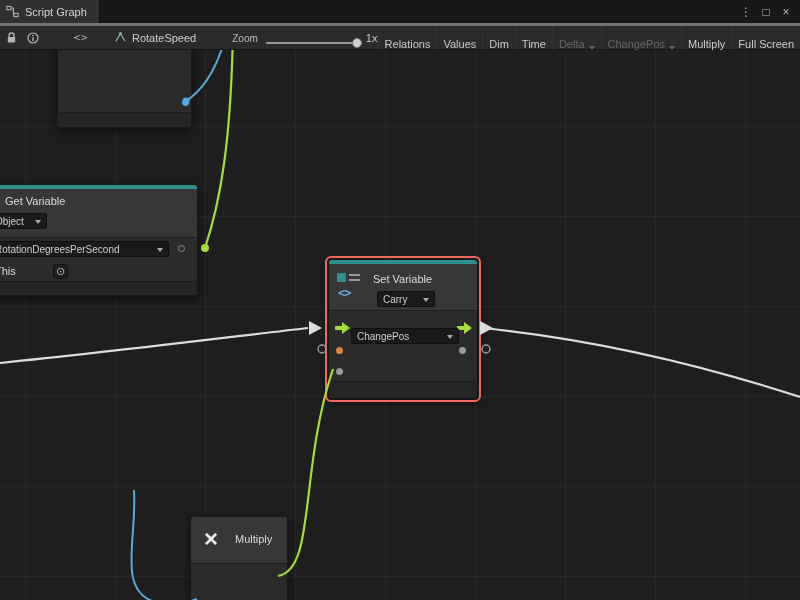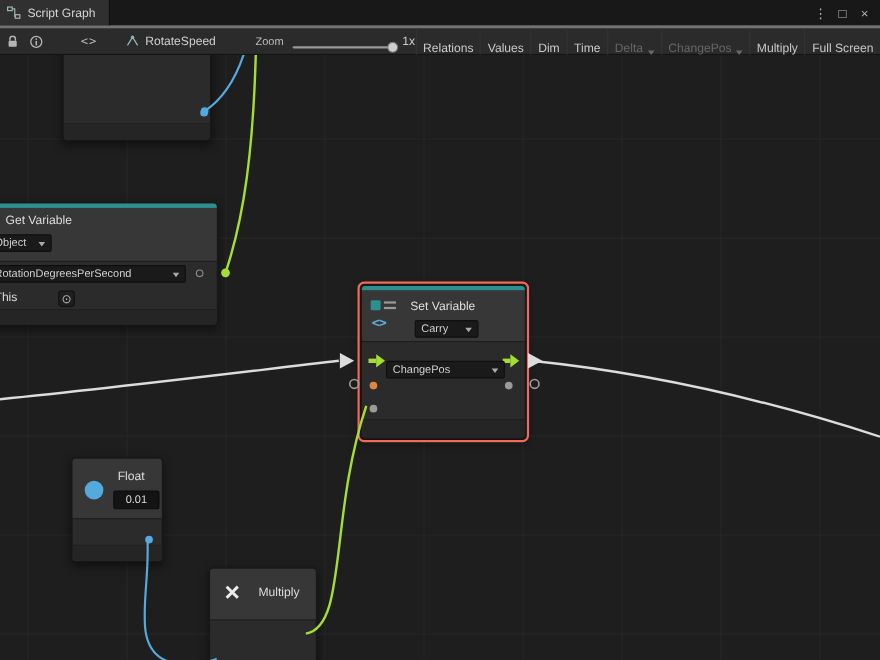--- a/index.html
+++ b/index.html
@@ -231,32 +231,20 @@
       <div class="port orange" style="left:7px;top:87px"></div>
       <div class="dd" style="left:22px;top:68px;width:108px">
         <span>ChangePos</span>
         <span class="caret"></span>
       </div>
       <div class="port gray" style="left:130px;top:87px"></div>
       <div class="port gray" style="left:7px;top:108px"></div>
       <div class="ftr" style="height:17px"></div>
     </div>
 
-    <div class="node" style="left:65px;top:366px;width:83px;height:95px">
-      <div class="hdr" style="height:54px">
-        <span class="float-dot" style="left:11px;top:20px"></span>
-        <span class="lbl" style="left:41px;top:10px">Float</span>
-        <div class="valbox" style="left:37px;top:29px">
-          <input value="0.01" style="">
-        </div>
-      </div>
-      <div class="sep"></div>
-      <div class="port blue" style="left:66px;top:70px"></div>
-      <div class="ftr" style="height:15px"></div>
-    </div>
 
     <div class="node" style="left:190px;top:466px;width:98px;height:140px;border-radius:4px 4px 0 0">
       <div class="hdr" style="height:46px">
         <span class="mult-x" style="left:13px;top:10px">×</span>
         <span class="lbl" style="left:44px;top:16px">Multiply</span>
       </div>
       <div class="sep"></div>
 
     </div>
 

